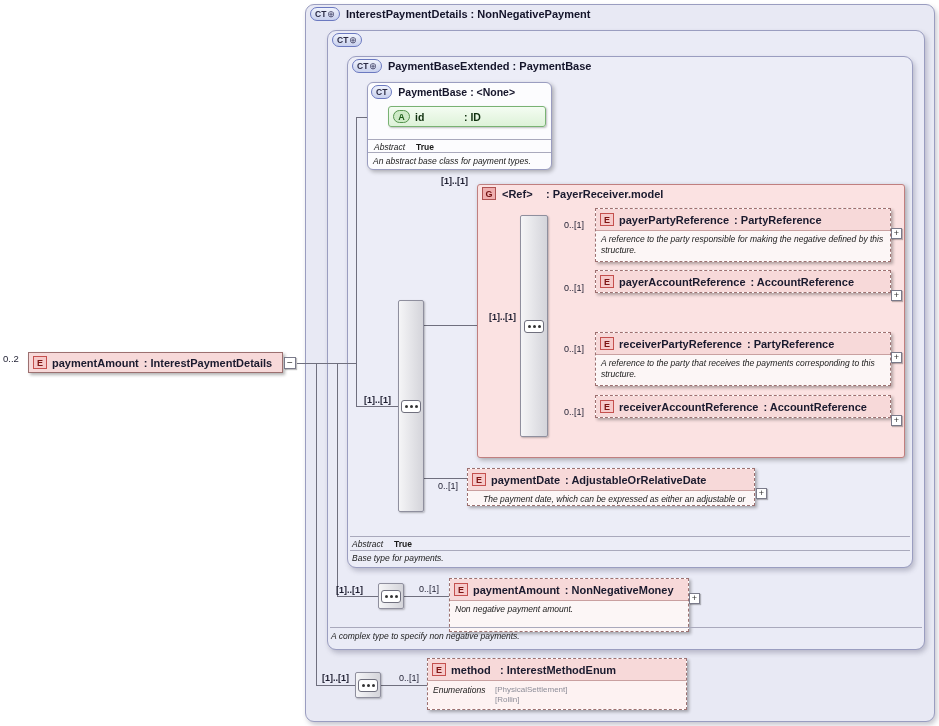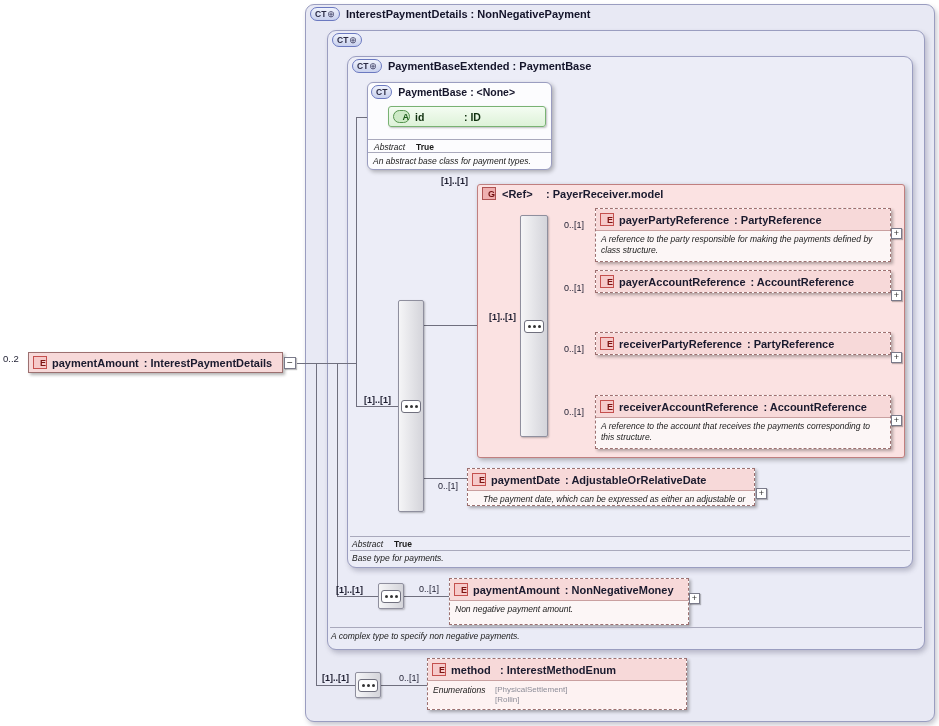--- a/index.html
+++ b/index.html
@@ -6,21 +6,21 @@
   html,body { background:#fff; }
   body { font-family:"Liberation Sans", sans-serif; }
   #canvas { position:relative; width:939px; height:726px; background:#fff; overflow:hidden; }
   .abs { position:absolute; }
 
   .container { background:#e8e9f4; border:1px solid #9a9dc0; border-radius:9px;
                box-shadow:2px 3px 5px rgba(70,70,100,.30); }
   .ctitle { display:flex; align-items:center; gap:6px; font-size:11px; font-weight:bold;
             color:#14142a; white-space:nowrap; }
 
-  .badge { display:inline-flex; align-items:center; justify-content:flex-end; flex:none; font-weight:bold; }
+  .badge { display:inline-flex; align-items:center; justify-content:center; flex:none; font-weight:bold; }
   .badge-ct { height:14px; padding:0 4px; border-radius:8px;
               background:linear-gradient(#f0f3fc,#c9d1ee); border:1px solid #6b79c0;
               color:#2a2a44; font-size:8.5px; gap:1px; }
   .badge-ct .derived { font-size:9px; color:#3c3c60; font-weight:normal; }
   .badge-e { width:14px; height:13px; background:#f6caca; border:1px solid #c4504e; color:#7c1412; font-size:9px; }
   .badge-a { width:17px; height:13px; border-radius:7px; background:#cdeac6; border:1px solid #55944e; color:#1c5c18; font-size:9px; }
   .badge-g { width:14px; height:13px; background:#efafaf; border:1px solid #ae5252; color:#701010; font-size:9px; }
 
   .pb-box { background:#fcfcfe; border:1px solid #9a9dc0; border-radius:6px;
             box-shadow:2px 2px 4px rgba(0,0,0,.28); }
@@ -155,43 +155,43 @@
         <i></i>
       </span>
   </div>
 
   <div class="abs el-block" style="left:595px;top:208px;width:296px;">
     <div class="el-head">
       <span class="badge badge-e">E</span>
       <span class="el-name">payerPartyReference</span>
       <span class="el-type">: PartyReference</span>
     </div>
-    <div class="el-doc" style="height:31px;">A reference to the party responsible for making the payments defined by class structure.</div>
+    <div class="el-doc" style="height:31px;">A reference to the party responsible for making the negative defined by this structure.</div>
   </div>
   <div class="abs el-block" style="left:595px;top:270px;width:296px;">
     <div class="el-head">
       <span class="badge badge-e">E</span>
       <span class="el-name">payerAccountReference</span>
       <span class="el-type">: AccountReference</span>
     </div>
   </div>
   <div class="abs el-block" style="left:595px;top:332px;width:296px;">
     <div class="el-head">
       <span class="badge badge-e">E</span>
       <span class="el-name">receiverPartyReference</span>
       <span class="el-type">: PartyReference</span>
     </div>
+    <div class="el-doc" style="height:31px;">A reference to the party that receives the payments corresponding to this structure.</div>
   </div>
   <div class="abs el-block" style="left:595px;top:395px;width:296px;">
     <div class="el-head">
       <span class="badge badge-e">E</span>
       <span class="el-name">receiverAccountReference</span>
       <span class="el-type">: AccountReference</span>
     </div>
-    <div class="el-doc" style="height:31px;">A reference to the account that receives the payments corresponding to this structure.</div>
   </div>
 
   <div class="abs el-block" style="left:467px;top:468px;width:288px;">
     <div class="el-head">
       <span class="badge badge-e">E</span>
       <span class="el-name">paymentDate</span>
       <span class="el-type">: AdjustableOrRelativeDate</span>
     </div>
     <div class="el-doc" style="height:15px;padding-left:15px;">The payment date, which can be expressed as either an adjustable or relative date.</div>
   </div>
@@ -210,21 +210,21 @@
         <i></i>
         <i></i>
       </span>
   </div>
   <div class="abs el-block" style="left:449px;top:578px;width:240px;">
     <div class="el-head">
       <span class="badge badge-e">E</span>
       <span class="el-name">paymentAmount</span>
       <span class="el-type">: NonNegativeMoney</span>
     </div>
-    <div class="el-doc" style="height:24px;">Non negative payment amount.</div>
+    <div class="el-doc" style="height:31px;">Non negative payment amount.</div>
   </div>
 
   <div class="abs sep" style="left:330px;top:627px;width:592px;"></div>
   <div class="abs note" style="left:331px;top:631px;">A complex type to specify non negative payments.</div>
 
   <div class="abs seq-bar" style="left:355px;top:672px;width:26px;height:26px;">
     <span class="seq-glyph">
         <i></i>
         <i></i>
         <i></i>

